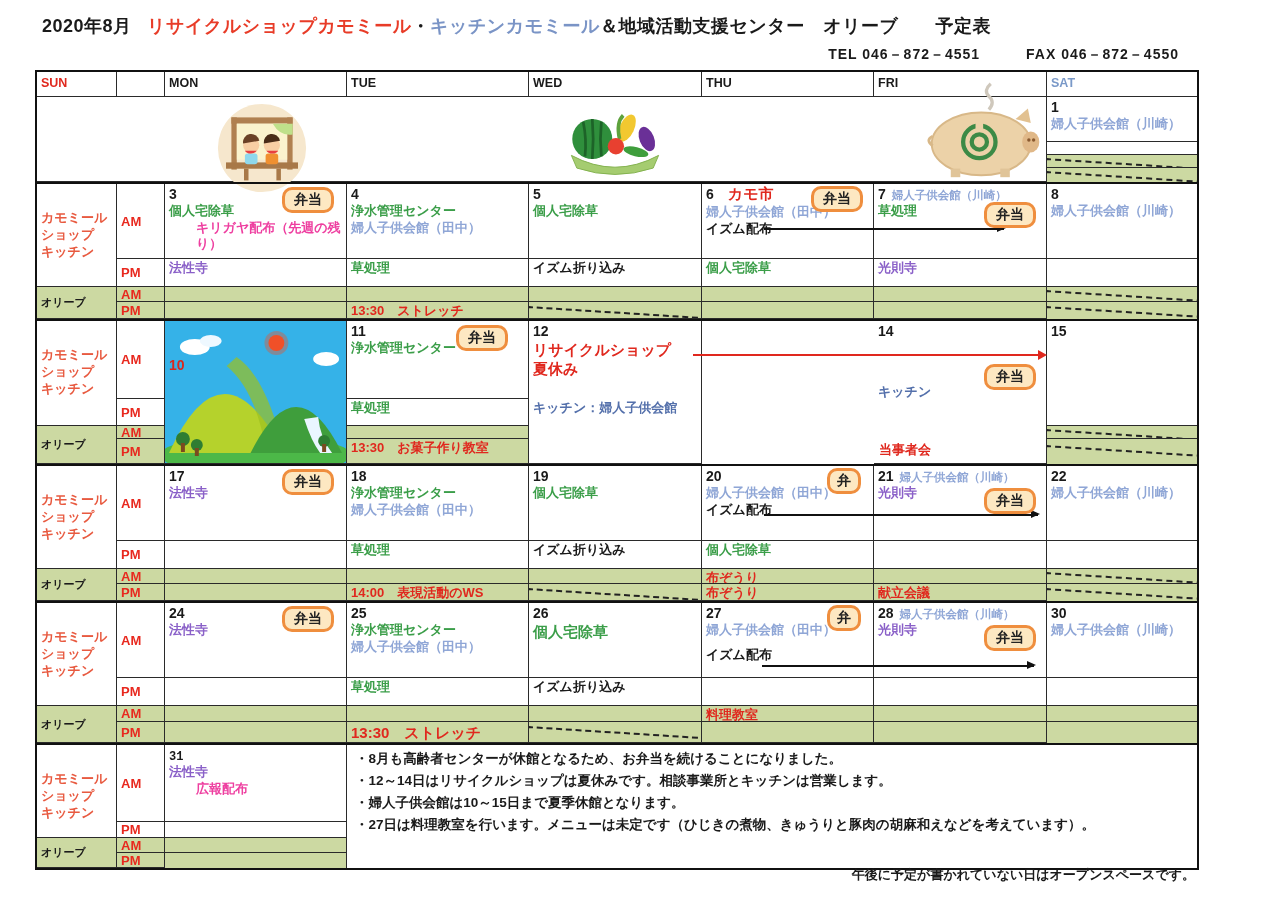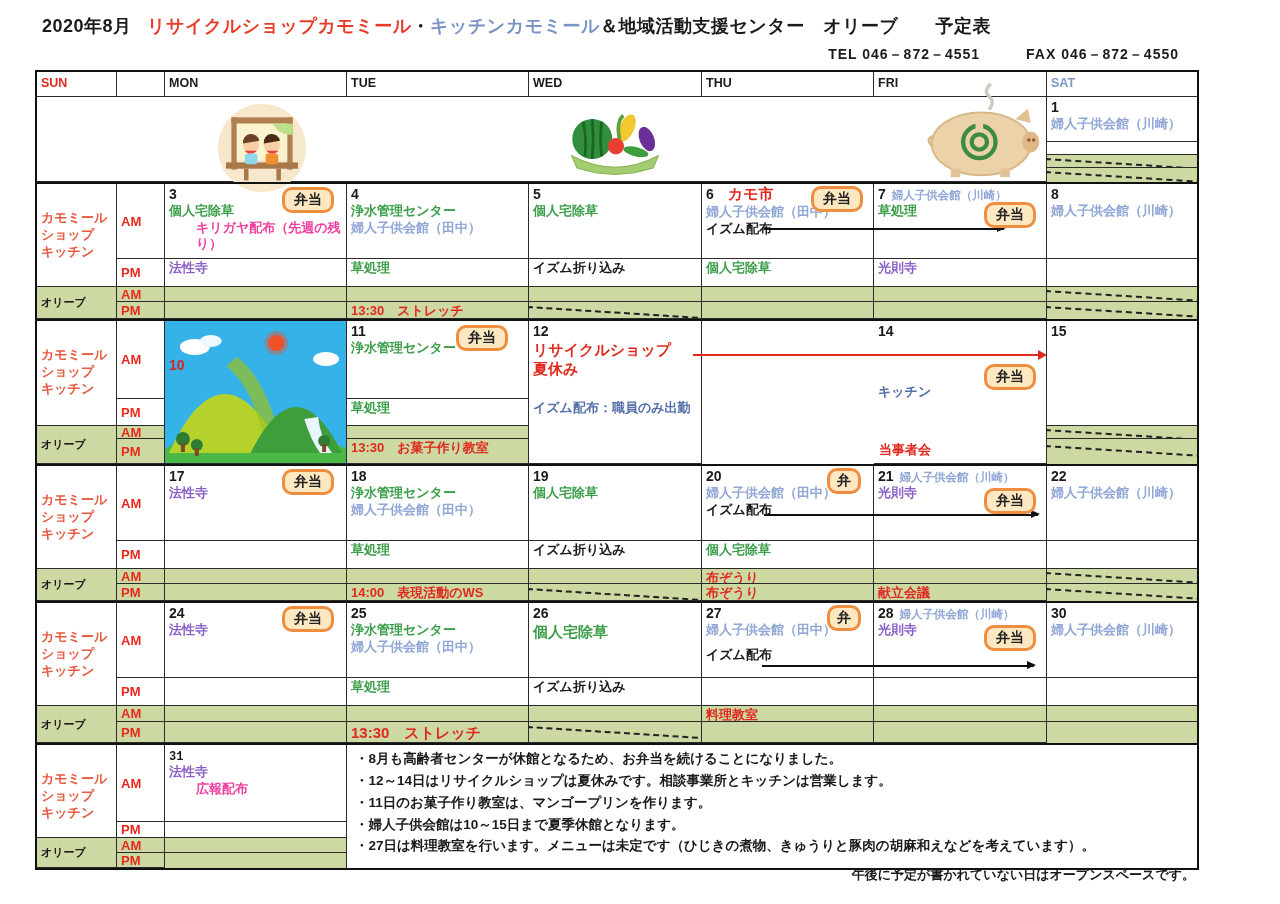--- a/index.html
+++ b/index.html
@@ -289,21 +289,21 @@
           <div class="ln tg">草処理</div>
         </div>
       <div class="c co4 r3 g"></div>
       <div class="c co4 r4 g">
           <div class="ln tr">13:30　お菓子作り教室</div>
         </div>
 
       <div class="c co5 r14">
         <span class="date">12</span>
         <div class="ln tr big-g" style="width:150px;">リサイクルショップ夏休み</div>
-        <div class="ln tdb" style="margin-top:22px;">イズム配布：職員のみ出勤</div>
+        <div class="ln tdb" style="margin-top:22px;">キッチン：婦人子供会館</div>
       </div>
       <div class="c co7 r14">
         <span class="date">14</span>
         <div class="ln tdb mt44">キッチン</div>
         <div class="ln tr botnote">当事者会</div>
         <div class="badge" style="top:43px;right:10px;">弁当</div>
       </div>
 
       <div class="c co8 r12 nr">
         <span class="date">15</span>
@@ -495,21 +495,20 @@
         <div class="ln tp">法性寺</div>
         <div class="ln tk">広報配布</div>
       </div>
       <div class="c co3 r2"></div>
       <div class="c co3 r3 g"></div>
       <div class="c co3 r4 nb g"></div>
 
       <div class="c notescell nr nb">
         <div class="note">・8月も高齢者センターが休館となるため、お弁当を続けることになりました。</div>
         <div class="note">・12～14日はリサイクルショップは夏休みです。相談事業所とキッチンは営業します。</div>
-        <div class="note">・11日のお菓子作り教室は、マンゴープリンを作ります。</div>
         <div class="note">・婦人子供会館は10～15日まで夏季休館となります。</div>
         <div class="note">・27日は料理教室を行います。メニューは未定です（ひじきの煮物、きゅうりと豚肉の胡麻和えなどを考えています）。</div>
       </div>
     </div>
 
   </div>
 
   <div class="foot">午後に予定が書かれていない日はオープンスペースです。</div>
 </div>
 

